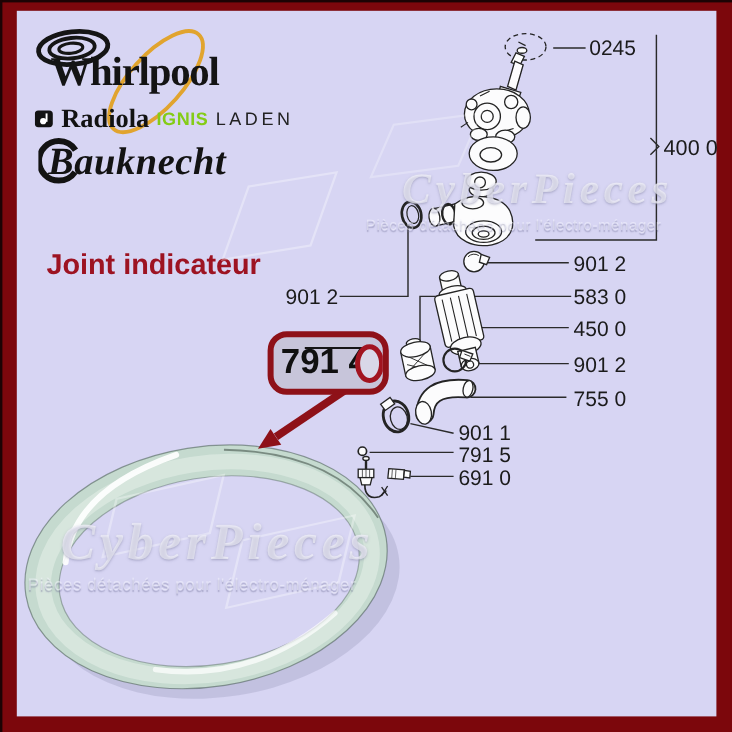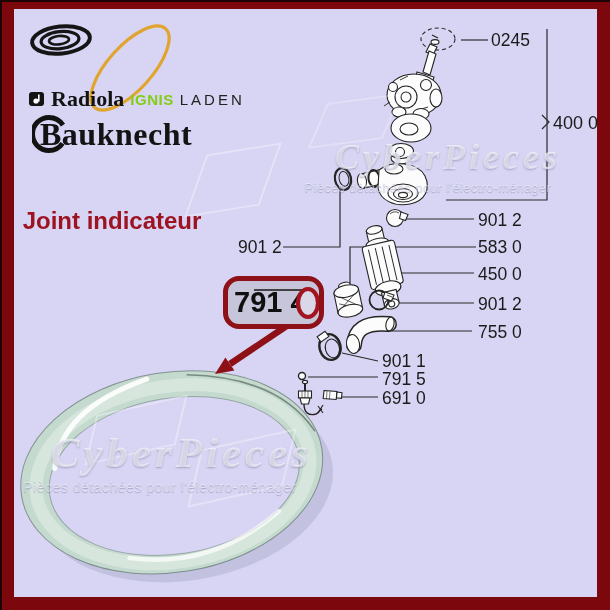--- a/index.html
+++ b/index.html
@@ -12,27 +12,27 @@
   .abs{position:absolute;}
   
   .whirlpool-text{
     left:40px;top:40px;font-family:"Liberation Serif",serif;font-weight:bold;
     font-size:34px;color:#141414;letter-spacing:-1px;
   }
   .brand-row{left:27px;top:84px;display:flex;align-items:center;gap:6px;}
   .radiola-text{font-family:"Liberation Serif",serif;font-weight:bold;font-size:22px;color:#121212;}
   .ignis-text{font-weight:800;font-size:15px;color:#84cc16;letter-spacing:.5px;}
   .laden-text{font-weight:500;font-size:15px;color:#222;letter-spacing:3px;text-align:center;}
-  .bauknecht{left:24px;top:110px;width:210px;height:48px;}
+  .bauknecht{left:24px;top:110px;width:210px;height:48px;font-style:italic;}
   .bauknecht-text{
     position:absolute;left:14px;top:4px;font-family:"Liberation Serif",serif;
     font-weight:bold;font-size:32px;color:#131313;letter-spacing:.5px;
   }
   
-  .fr-title{left:12px;top:202px;width:196px;text-align:center;
+  .fr-title{left:28px;top:202px;width:196px;text-align:center;
     font-weight:bold;font-size:24px;line-height:33px;color:#9d1322;}
   
   .wm{text-align:center;pointer-events:none;}
   .wm-name{font-family:"Liberation Serif",serif;font-style:italic;font-weight:bold;
     color:rgba(248,248,255,.52);text-shadow:0 1px 2px rgba(110,110,150,.5),0 0 1px rgba(255,255,255,.65);
     letter-spacing:4px;text-align:right;}
   .wm-tag{font-weight:normal;color:rgba(248,248,255,.5);
     text-shadow:0 1px 1px rgba(110,110,150,.45);letter-spacing:.5px;}
   .wm1{left:293px;top:134px;width:266px;}
   .wm1 .wm-name{font-size:36px;}
@@ -65,20 +65,21 @@
   <svg class="svg-abs" style="left:27px;top:21px;" width="66" height="34" viewBox="0 0 66 34">
     <g fill="none" stroke="#151515" transform="rotate(-6 32 17)">
       <ellipse cx="32" cy="17" rx="29" ry="13.5" stroke-width="4"></ellipse>
       <ellipse cx="31" cy="17" rx="19" ry="8.5" stroke-width="3.2"></ellipse>
       <ellipse cx="30" cy="17" rx="10" ry="4.2" stroke-width="2.6"></ellipse>
     </g>
   </svg>
   <svg class="svg-abs" style="left:66px;top:8px;" width="130" height="115" viewBox="0 0 130 115">
     <ellipse cx="62" cy="58" rx="22" ry="53" transform="rotate(42 62 58)" fill="none" stroke="#e1a42e" stroke-width="3.2"></ellipse>
   </svg>
+  <div class="abs whirlpool-text">Whirlpool</div>
   <div class="abs brand-row">
     <svg width="16" height="16" viewBox="0 0 16 16">
       <rect x="0" y="1" width="15" height="14" rx="3" fill="#131313"></rect>
       <circle cx="7" cy="10" r="2.6" fill="#fff"></circle>
       <rect x="9" y="3.5" width="1.6" height="7" fill="#fff"></rect>
     </svg>
     <span class="radiola-text">Radiola</span>
     <span class="ignis-text">IGNIS</span>
     <span class="laden-text">LADEN</span>
   </div>

